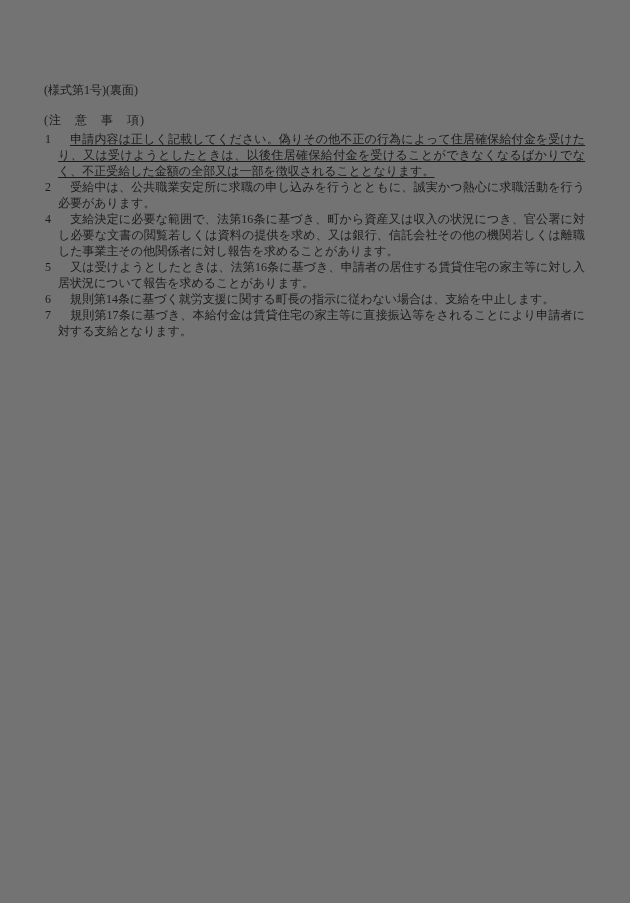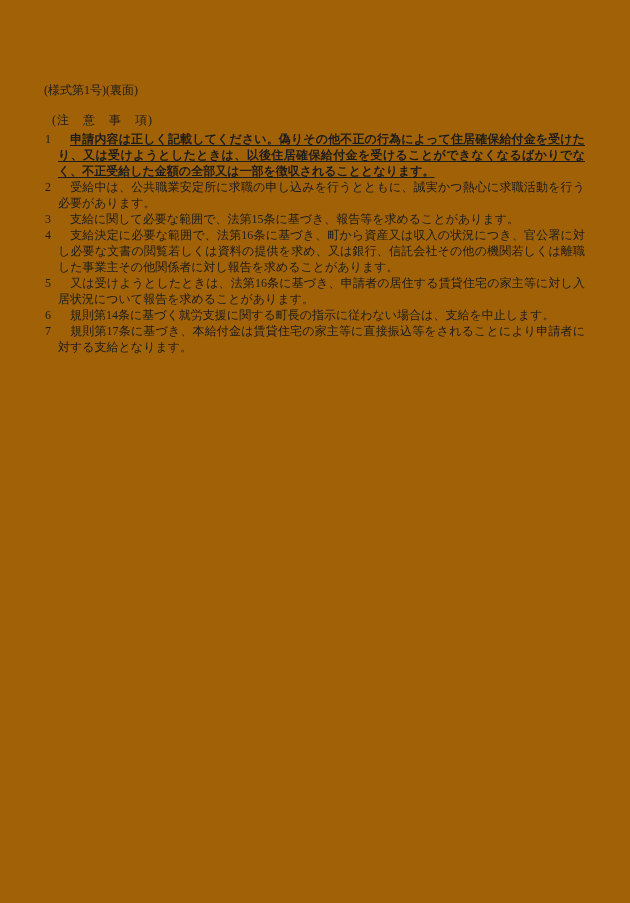--- a/index.html
+++ b/index.html
@@ -4,35 +4,35 @@
 <style>
   html, body {
     margin: 0;
     padding: 0;
     background: #ffffff;
   }
   .page {
     position: relative;
     width: 630px;
     height: 903px;
-    background: #a16207;
+    background: #737373;
     color: #1c1c1c;
     font-family: "Liberation Serif", "DejaVu Serif", serif;
     font-size: 12px;
     line-height: 16px;
     overflow: hidden;
   }
   .form-label {
     position: absolute;
     left: 44px;
     top: 82px;
   }
   .notes-title {
     position: absolute;
-    left: 52px;
+    left: 44px;
     top: 112px;
     letter-spacing: 1px;
   }
   .notes-list {
     position: absolute;
     left: 45px;
     top: 131px;
     width: 540px;
   }
   .note-item {
@@ -41,21 +41,20 @@
     text-align: justify;
   }
   .note-item .num {
     display: inline-block;
     width: 25px;
     text-indent: 0;
   }
   .note-item .text.underlined {
     text-decoration: underline;
     text-underline-offset: 2px;
-    font-weight: bold;
   }
 </style>
 </head>
 <body>
 
 <div class="page">
 
   <div class="form-label">(様式第1号)(裏面)</div>
 
   <div class="notes-title">(注　意　事　項)</div>
@@ -63,23 +62,20 @@
   <div class="notes-list">
 
     <div class="note-item">
       <span class="num">1</span><span class="text underlined">申請内容は正しく記載してください。偽りその他不正の行為によって住居確保給付金を受けたり、又は受けようとしたときは、以後住居確保給付金を受けることができなくなるばかりでなく、不正受給した金額の全部又は一部を徴収されることとなります。</span>
     </div>
 
     <div class="note-item">
       <span class="num">2</span><span class="text">受給中は、公共職業安定所に求職の申し込みを行うとともに、誠実かつ熱心に求職活動を行う必要があります。</span>
     </div>
 
-    <div class="note-item">
-      <span class="num">3</span><span class="text">支給に関して必要な範囲で、法第15条に基づき、報告等を求めることがあります。</span>
-    </div>
 
     <div class="note-item">
       <span class="num">4</span><span class="text">支給決定に必要な範囲で、法第16条に基づき、町から資産又は収入の状況につき、官公署に対し必要な文書の閲覧若しくは資料の提供を求め、又は銀行、信託会社その他の機関若しくは離職した事業主その他関係者に対し報告を求めることがあります。</span>
     </div>
 
     <div class="note-item">
       <span class="num">5</span><span class="text">又は受けようとしたときは、法第16条に基づき、申請者の居住する賃貸住宅の家主等に対し入居状況について報告を求めることがあります。</span>
     </div>
 
     <div class="note-item">

